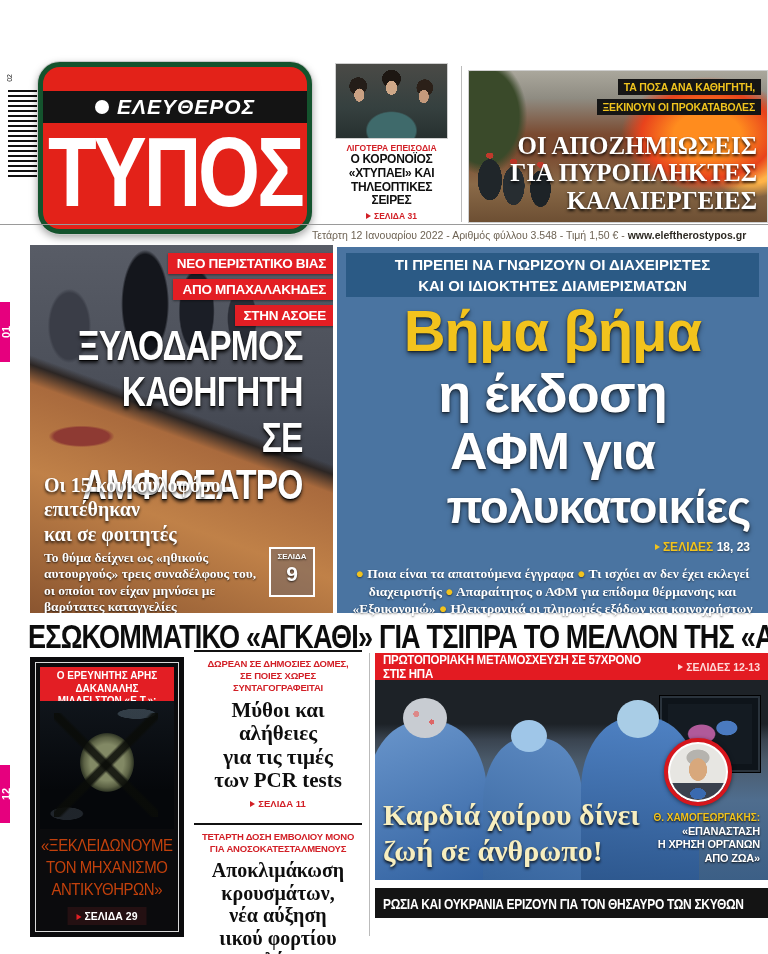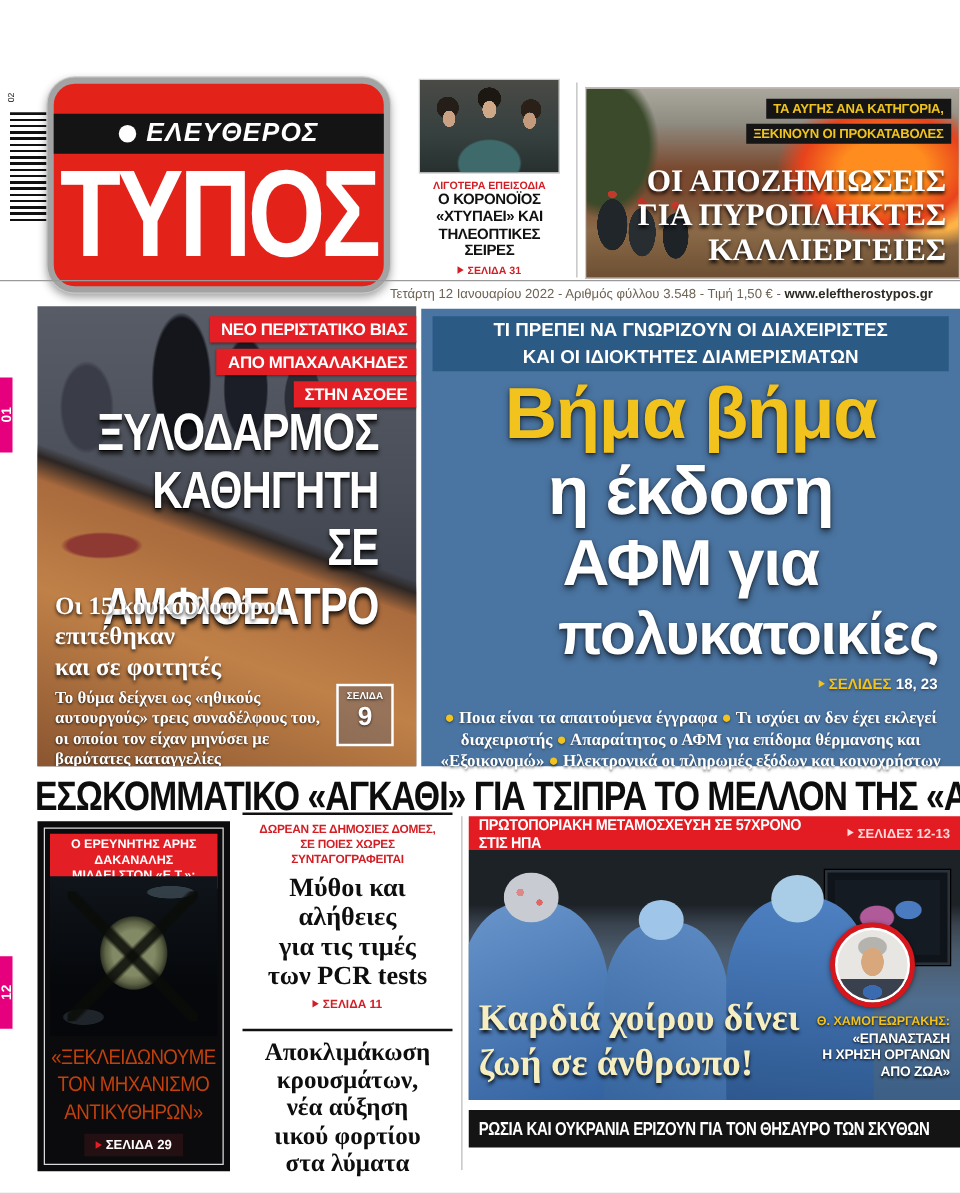--- a/index.html
+++ b/index.html
@@ -15,21 +15,21 @@
 
   
   .barcode{left:8px;top:86px;width:48px;height:98px;background:#fff;}
   .bars{position:absolute;left:0;top:4px;width:34px;height:90px;
         background:repeating-linear-gradient(to bottom,#111 0 2px,#fff 2px 5px),
                    repeating-linear-gradient(to bottom,rgba(17,17,17,.9) 0 1px,transparent 1px 8px);}
   .bcnum{position:absolute;left:34px;top:6px;font-size:6px;color:#222;writing-mode:vertical-rl;
          transform:rotate(180deg);letter-spacing:1px;}
   .issue{position:absolute;left:-2px;top:-12px;font-size:7px;color:#222;writing-mode:vertical-rl;
          transform:rotate(180deg);}
-  .logo{left:38px;top:62px;width:264px;height:162px;background:#e32219;border:5px solid #a3a3a3;
+  .logo{left:38px;top:62px;width:264px;height:162px;background:#e32219;border:5px solid #14532d;
         border-radius:22px;box-shadow:0 0 0 1px #c9c9c9,0 3px 8px rgba(0,0,0,.4);}
   .logo-band{position:absolute;left:0;top:24px;width:100%;height:32px;background:#141414;
              display:flex;align-items:center;justify-content:center;gap:8px;}
   .logo-dot{width:14px;height:14px;border-radius:50%;background:#fff;}
   .logo-top{color:#fff;font-weight:bold;font-style:italic;font-size:21px;letter-spacing:1px;}
   .logo-main{position:absolute;left:0;top:52px;width:100%;height:104px;display:flex;
              align-items:center;justify-content:center;}
   .logo-main span{color:#fff;font-weight:bold;font-size:76px;letter-spacing:-3px;
                   transform:scale(1.05,1.3);}
   
@@ -236,21 +236,21 @@
     <div class="tvpage"><span class="tri sm"></span><span>ΣΕΛΙΔΑ 31</span></div>
   </div>
 
   <div class="abs vdiv1"></div>
 
   <div class="abs agro">
     <span class="b">Αγροτικός</span><span class="l"> Τύπος</span><span class="leaf"></span>
   </div>
   <div class="abs firephoto">
     <div class="agstrips">
-      <div>ΤΑ ΑΥΓΗΣ ΑΝΑ ΚΑΤΗΓΟΡΙΑ,</div><br>
+      <div>ΤΑ ΠΟΣΑ ΑΝΑ ΚΑΘΗΓΗΤΗ,</div><br>
       <div>ΞΕΚΙΝΟΥΝ ΟΙ ΠΡΟΚΑΤΑΒΟΛΕΣ</div>
     </div>
     <div class="fireh prel">ΟΙ ΑΠΟΖΗΜΙΩΣΕΙΣ
 ΓΙΑ ΠΥΡΟΠΛΗΚΤΕΣ
 ΚΑΛΛΙΕΡΓΕΙΕΣ</div>
   </div>
 
   <div class="abs hr-top"></div>
   <div class="abs dateline">
     <span>Τετάρτη 12 Ιανουαρίου 2022 - Αριθμός φύλλου 3.548 - Τιμή 1,50 € - </span><b>www.eleftherostypos.gr</b>
@@ -309,20 +309,22 @@
       <div class="kick prel">ΔΩΡΕΑΝ ΣΕ ΔΗΜΟΣΙΕΣ ΔΟΜΕΣ,
 ΣΕ ΠΟΙΕΣ ΧΩΡΕΣ ΣΥΝΤΑΓΟΓΡΑΦΕΙΤΑΙ</div>
       <div class="stitle prel">Μύθοι και
 αλήθειες
 για τις τιμές
 των PCR tests</div>
       <div class="spage"><span class="tri sm"></span><span>ΣΕΛΙΔΑ 11</span></div>
     </div>
     <div class="story" style="margin-top:14px">
       <div class="rule"></div>
+      <div class="kick prel">ΤΕΤΑΡΤΗ ΔΟΣΗ ΕΜΒΟΛΙΟΥ ΜΟΝΟ
+ΓΙΑ ΑΝΟΣΟΚΑΤΕΣΤΑΛΜΕΝΟΥΣ</div>
       <div class="stitle prel" style="font-size:20px">Αποκλιμάκωση
 κρουσμάτων,
 νέα αύξηση
 ιικού φορτίου
 στα λύματα</div>
 
     </div>
   </div>
 
   <div class="abs vdiv2"></div>

